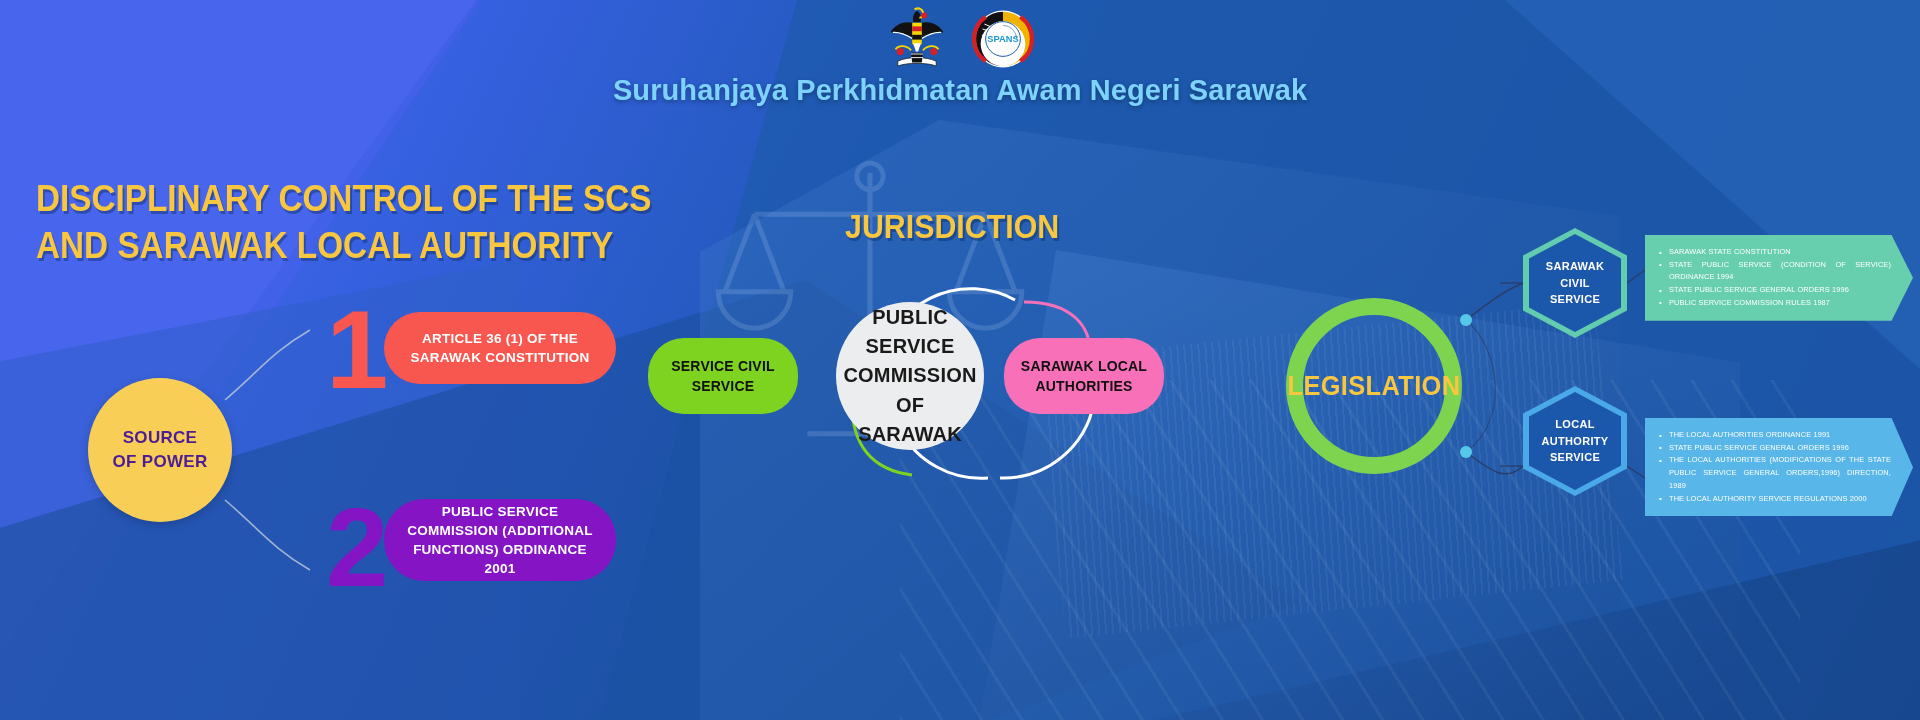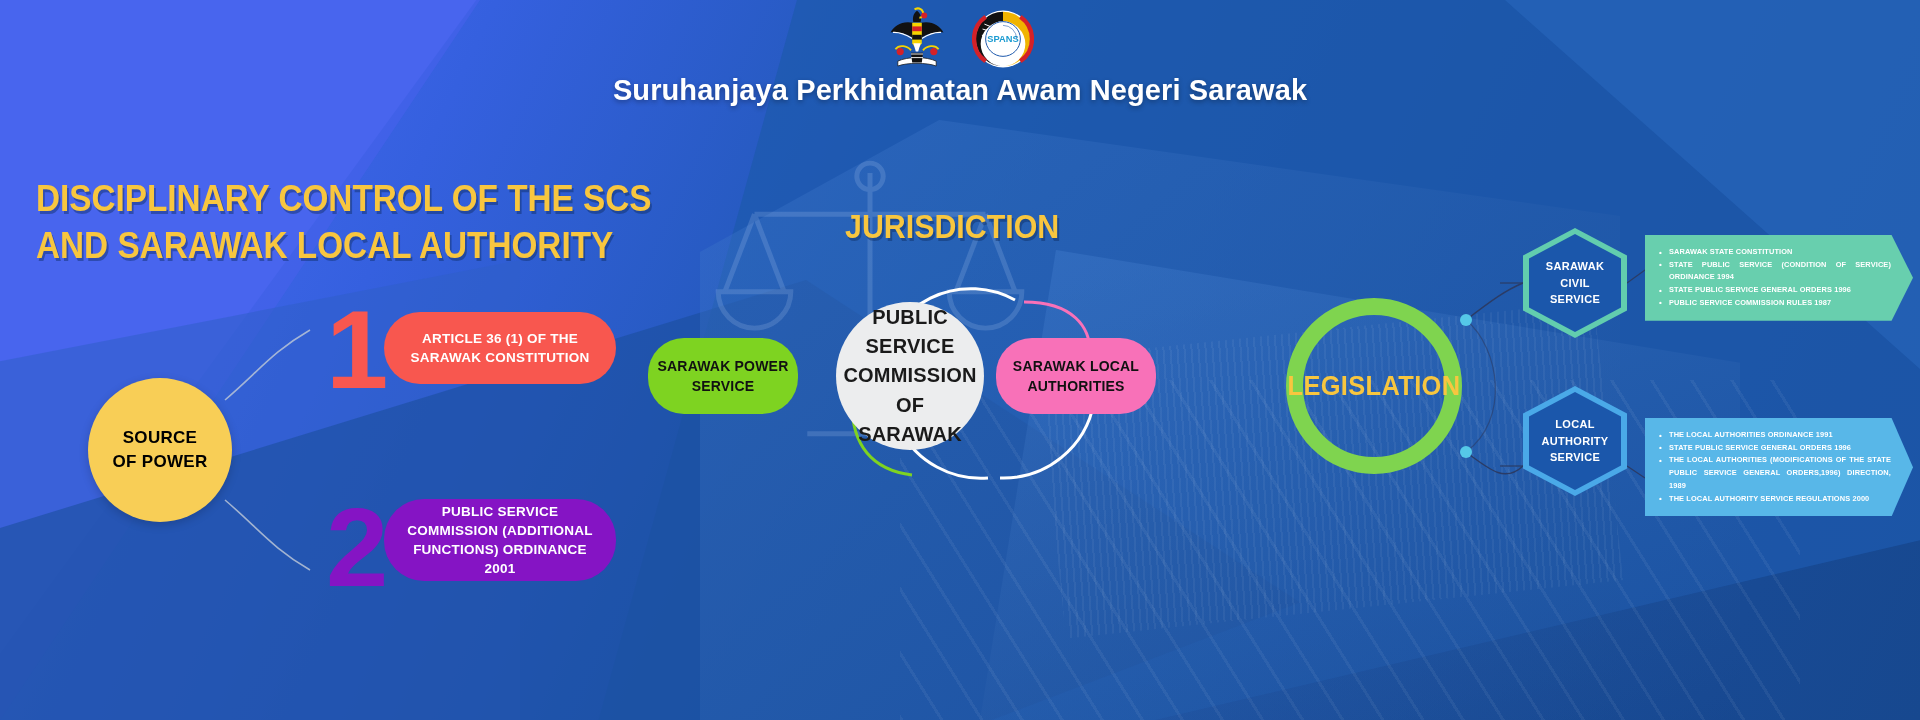--- a/index.html
+++ b/index.html
@@ -69,21 +69,21 @@
   .diag-lines {
     position:absolute; left:900px; top:380px; width:900px; height:340px;
     background:repeating-linear-gradient(58deg, rgba(255,255,255,.055) 0 3px, transparent 3px 34px);
   }
 
   
   #header { position:absolute; left:0; top:0; width:100%; z-index:20; }
   .logos { display:flex; justify-content:center; align-items:flex-end; gap:24px; padding-top:6px; height:72px; }
   .logo { width:62px; height:66px; }
   .org-title {
-    text-align:center; color:#ffffff;
+    text-align:center; color:#7dd3fc;
     font-size:29px; font-weight:bold; letter-spacing:.1px;
     margin-top:2px; text-shadow:0 2px 5px rgba(0,0,0,.32);
   }
 
   
   .big-title {
     position:absolute; left:36px; top:176px; z-index:20;
     color:#f8c63f; font-size:37px; line-height:1.27;
     font-weight:bold; font-stretch:condensed;
     transform:scaleX(.9); transform-origin:left top;
@@ -98,21 +98,21 @@
   }
 
   
   .source-circle {
     position:absolute; left:88px; top:378px; width:144px; height:144px;
     border-radius:50%; background:#f8ce56;
     display:flex; flex-direction:column; justify-content:center; align-items:center;
     z-index:15; box-shadow:0 3px 10px rgba(0,0,0,.18);
   }
   .source-circle span {
-    color:#000000; font-size:17px; font-weight:bold; line-height:1.4;
+    color:#4c1d95; font-size:17px; font-weight:bold; line-height:1.4;
     letter-spacing:.3px;
   }
 
   .pill-group { position:absolute; z-index:14; }
   .pill-num {
     position:absolute; left:0; top:0;
     font-size:112px; font-weight:bold; line-height:.85;
     font-family:"Liberation Sans", sans-serif;
   }
   .pill-body {
@@ -145,21 +145,21 @@
   .psc-circle span {
     color:#1a1a1a; font-size:20px; font-weight:bold; line-height:1.46; letter-spacing:.2px;
   }
   .node-pill {
     position:absolute; border-radius:36px;
     display:flex; flex-direction:column; justify-content:center; align-items:center;
     text-align:center; color:#111111;
     font-size:14px; font-weight:bold; line-height:1.45; letter-spacing:.2px;
   }
   #node-scs { left:8px; top:58px; width:150px; height:76px; background:#7ed321; }
-  #node-sla { left:356px; top:58px; width:160px; height:76px; background:#f871b8; }
+  #node-sla { left:364px; top:58px; width:160px; height:76px; background:#f871b8; }
 
   
   .legis-ring {
     position:absolute; left:1286px; top:298px; width:176px; height:176px;
     border-radius:50%; border:17px solid #7fd44f; background:transparent;
     z-index:14;
   }
   .legis-label {
     position:absolute; left:1286px; top:298px; width:176px; height:176px;
     display:flex; align-items:center; justify-content:center; z-index:15;
@@ -189,21 +189,21 @@
   
   .list-panel {
     position:absolute; width:268px; z-index:14;
     clip-path:polygon(0 0, 92% 0, 100% 50%, 92% 100%, 0 100%);
     padding:11px 22px 11px 14px;
   }
   #list-scs { left:1645px; top:235px; background:#68cfae; min-height:80px; }
   #list-las { left:1645px; top:418px; background:#58b7e8; min-height:92px; }
   .list-panel ul { list-style:none; }
   .list-panel li {
-    color:#ffffff; font-size:7.4px; font-weight:bold; line-height:1.72;
+    color:#ffffff; font-size:7.4px; font-weight:normal; line-height:1.72;
     letter-spacing:.12px; position:relative; padding-left:10px;
     text-align:justify;
   }
   .list-panel li::before {
     content:"•"; position:absolute; left:0; top:-.5px; font-size:8px;
   }
 </style>
 </head>
 <body>
 
@@ -323,21 +323,21 @@
   <div class="pill-body">ARTICLE 36 (1) OF THE SARAWAK CONSTITUTION</div>
 </div>
 
 <div class="pill-group" id="pill-2" style="width:300px;height:130px;">
   <div class="pill-num">2</div>
   <div class="pill-body">PUBLIC SERVICE COMMISSION (ADDITIONAL FUNCTIONS) ORDINANCE 2001</div>
 </div>
 
 <div class="center-wrap">
   <div class="node-pill" id="node-scs">
-    <span>SARAWAK POWER</span>
+    <span>SERVICE CIVIL</span>
     <span>SERVICE</span>
   </div>
 
   <div class="psc-circle">
     <span>PUBLIC SERVICE</span>
     <span>COMMISSION OF</span>
     <span>SARAWAK</span>
   </div>
 
   <div class="node-pill" id="node-sla">

